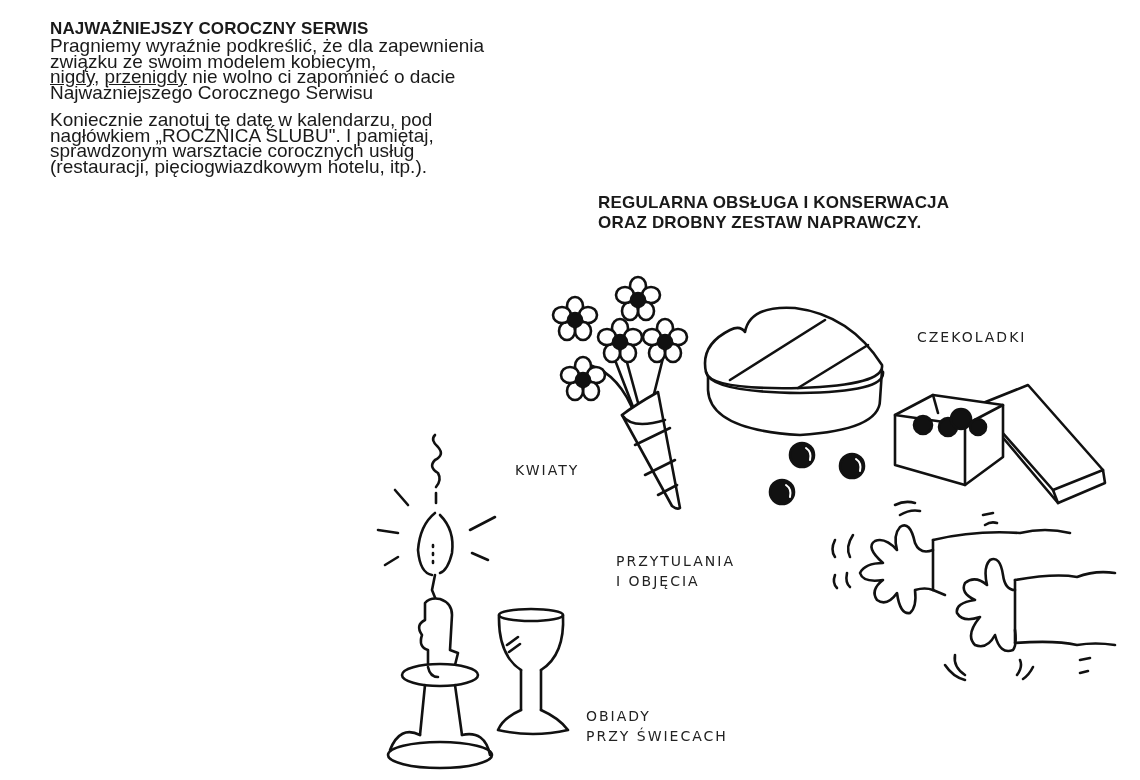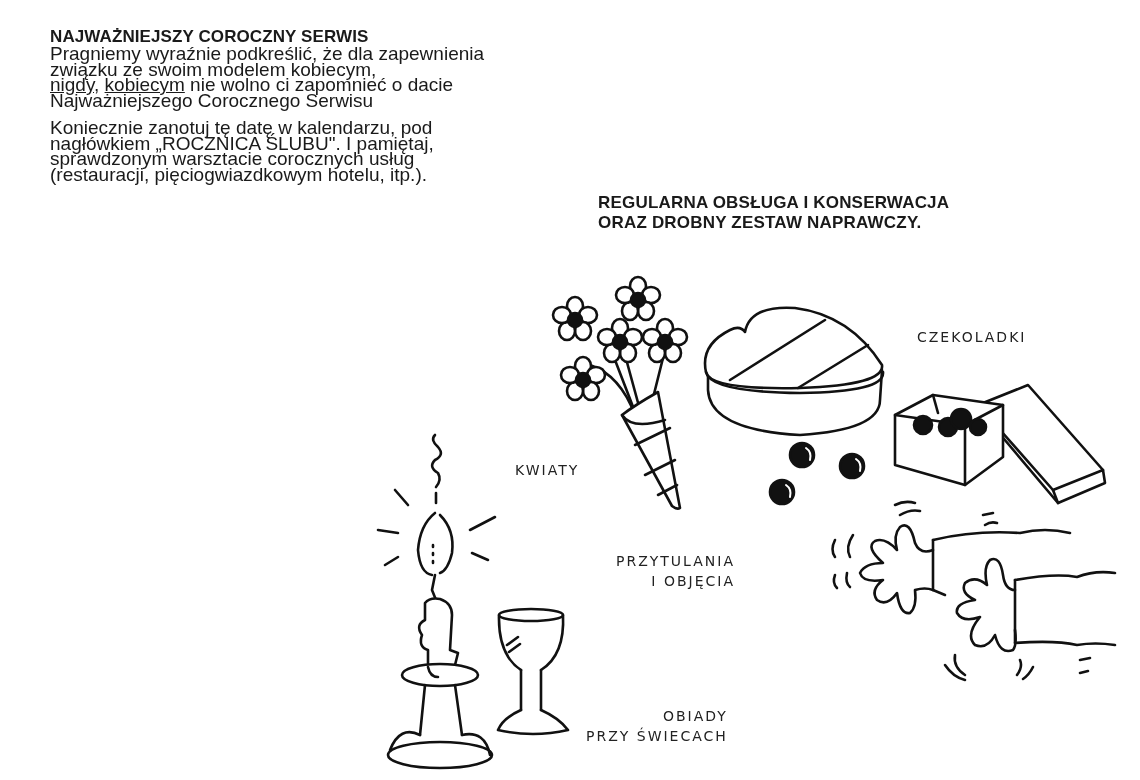--- a/index.html
+++ b/index.html
@@ -1,20 +1,20 @@
 <!DOCTYPE html>
 <html><head>
 <meta charset="utf-8">
 <style>
   html, body { margin:0; padding:0; background:#ffffff; }
   body { width:1140px; height:780px; position:relative; overflow:hidden; color:#1a1a1a; }
   .sans { font-family:"Liberation Sans", "DejaVu Sans", sans-serif; }
-  .hand { font-family:"DejaVu Sans", sans-serif; letter-spacing:2px; font-weight:normal; color:#222;text-align:right; }
-
-  #intro { position:absolute; left:50px; top:28px; width:470px; }
+  .hand { font-family:"DejaVu Sans", sans-serif; letter-spacing:2px; font-weight:normal; color:#222; }
+
+  #intro { position:absolute; left:50px; top:20px; width:470px; }
   #intro h1 { font-size:17px; font-weight:bold; margin:0; line-height:18px; letter-spacing:0.1px; }
   #intro p { font-size:19px; line-height:15.5px; margin:0; }
   #intro p.second { margin-top:12px; }
   #intro .line { display:block; white-space:nowrap; }
   #intro u { }
 
   #section2 { position:absolute; left:598px; top:193px; width:460px; }
   #section2 h2 { font-size:17px; font-weight:bold; margin:0; line-height:20px; letter-spacing:0.2px; }
   #section2 .line { display:block; white-space:nowrap; }
 
@@ -30,21 +30,21 @@
   svg.ill .white { fill:#fff; }
 </style>
 </head>
 <body>
 
 <div id="intro" class="sans">
   <h1>NAJWAŻNIEJSZY COROCZNY SERWIS</h1>
   <p>
     <span class="line">Pragniemy wyraźnie podkreślić, że dla zapewnienia</span>
     <span class="line">związku ze swoim modelem kobiecym,</span>
-    <span class="line"><u>nigdy</u><span>, </span><u>kobiecym</u><span> nie wolno ci zapomnieć o dacie</span></span>
+    <span class="line"><u>nigdy</u><span>, </span><u>przenigdy</u><span> nie wolno ci zapomnieć o dacie</span></span>
     <span class="line">Najważniejszego Corocznego Serwisu</span>
   </p>
   <p class="second">
     <span class="line">Koniecznie zanotuj tę datę w kalendarzu, pod</span>
     <span class="line">nagłówkiem „ROCZNICA ŚLUBU". I pamiętaj,</span>
     <span class="line">sprawdzonym warsztacie corocznych usług</span>
     <span class="line">(restauracji, pięciogwiazdkowym hotelu, itp.).</span>
   </p>
 </div>
 

